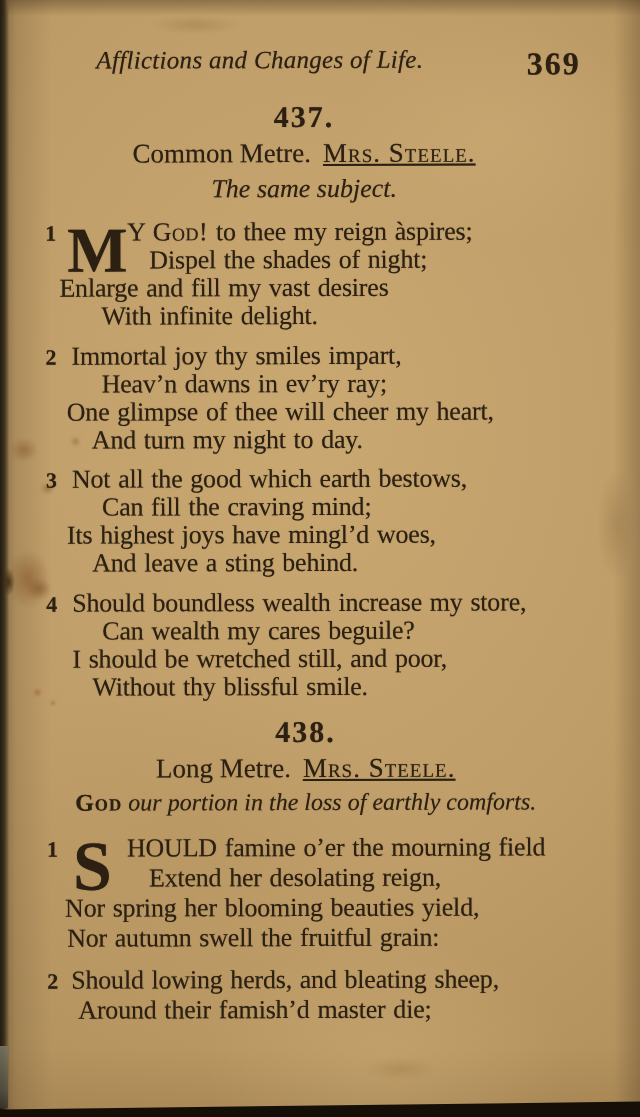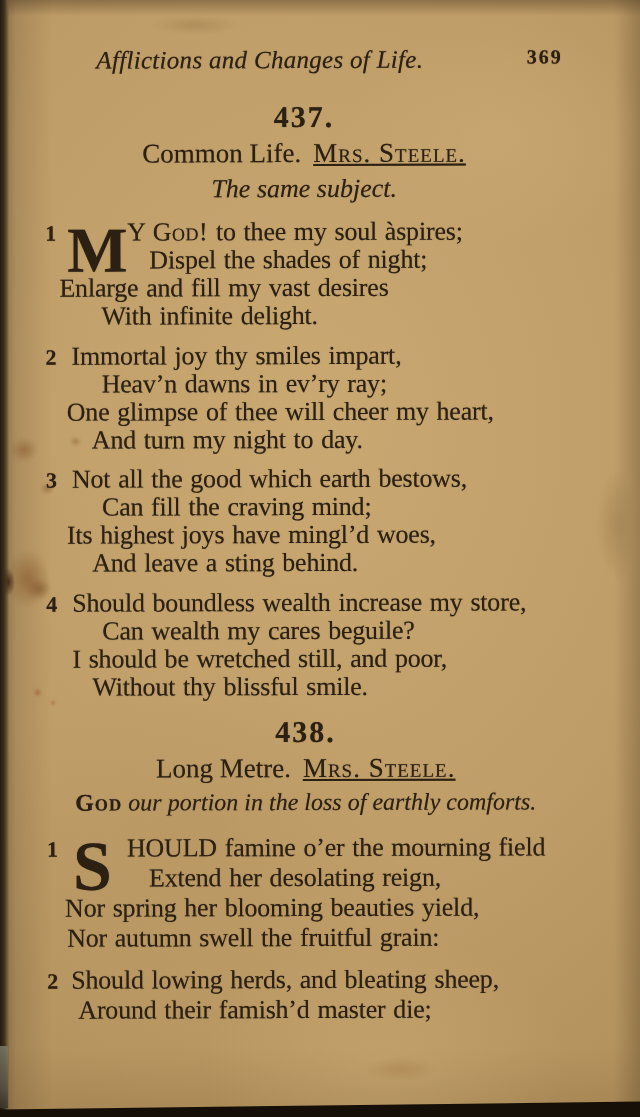--- a/index.html
+++ b/index.html
@@ -55,21 +55,21 @@
   .content{position:absolute;left:0;top:0;right:0;padding:46px 30px 0 0;transform:rotate(-0.15deg);}
 
   .page-header{position:relative;height:38px;}
   .running-title{
     display:block;text-align:center;margin-right:88px;
     font-style:italic;font-size:25px;letter-spacing:.3px;
     text-shadow:0 0 1px rgba(43,32,18,.6);
   }
   .page-number{
     position:absolute;left:528px;top:0;
-    font-size:20px;font-weight:bold;letter-spacing:2px;
+    font-size:32px;font-weight:bold;letter-spacing:2px;
     text-shadow:0 0 1px rgba(43,32,18,.6);
   }
 
   .hymn-number{text-align:center;font-size:30px;font-weight:bold;letter-spacing:2px;
     text-shadow:0 0 1px rgba(43,32,18,.55);height:34px;}
   .h437-number{margin-top:16px;}
   .h438-number{margin-top:14px;}
   .meter-line{text-align:center;font-size:27px;margin-top:4px;height:34px;
     text-shadow:0 0 1px rgba(43,32,18,.5);}
   .author{font-variant:small-caps;margin-left:12px;letter-spacing:1px;text-decoration:underline;}
@@ -129,28 +129,28 @@
   <div class="content">
 
     <div class="page-header">
       <span class="running-title">Afflictions and Changes of Life.</span>
       <span class="page-number">369</span>
     </div>
 
     <section class="hymn hymn-437">
       <div class="hymn-number h437-number">437.</div>
       <div class="meter-line">
-        <span>Common Life.</span><span class="author">Mrs. Steele.</span>
+        <span>Common Metre.</span><span class="author">Mrs. Steele.</span>
       </div>
       <div class="subject">The same subject.</div>
 
       <div class="verse v1">
         <span class="vnum">1</span>
         <span class="drop-cap drop-m">M</span>
-        <div class="vline pl-cap1"><span>Y </span><span class="sc">God!</span><span> to thee my soul àspires;</span></div>
+        <div class="vline pl-cap1"><span>Y </span><span class="sc">God!</span><span> to thee my reign àspires;</span></div>
         <div class="vline pl-cap2">Dispel the shades of night;</div>
         <div class="vline pl-e">Enlarge and fill my vast desires</div>
         <div class="vline pl-b">With infinite delight.</div>
       </div>
 
       <div class="verse v-gap">
         <span class="vnum">2</span>
         <div class="vline pl-a">Immortal joy thy smiles impart,</div>
         <div class="vline pl-b">Heav’n dawns in ev’ry ray;</div>
         <div class="vline pl-c">One glimpse of thee will cheer my heart,</div>

